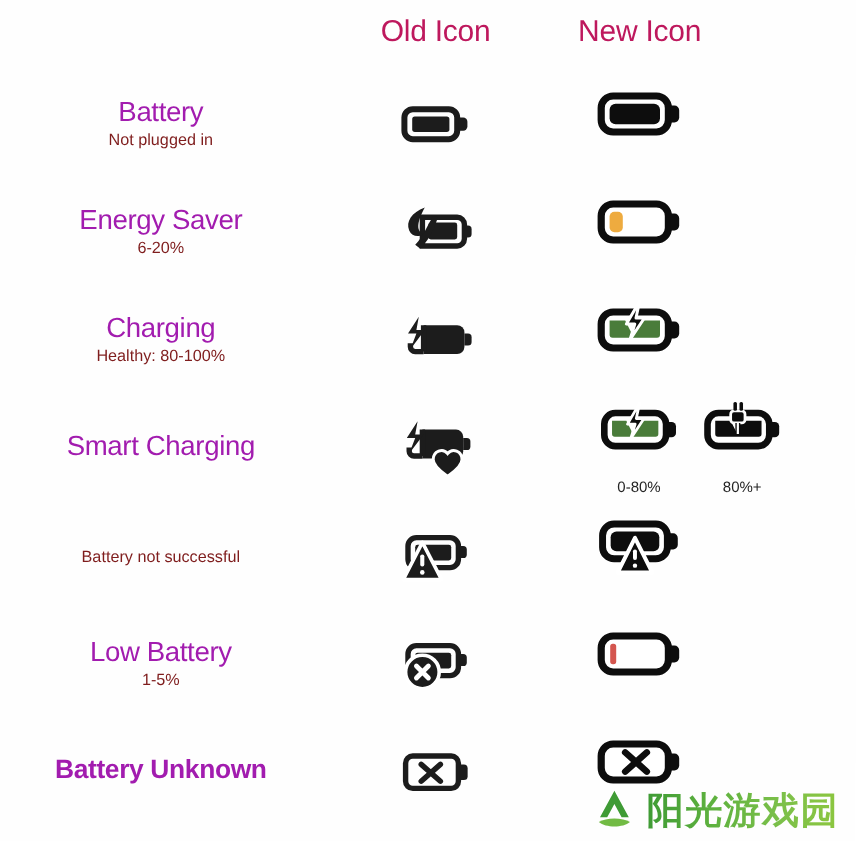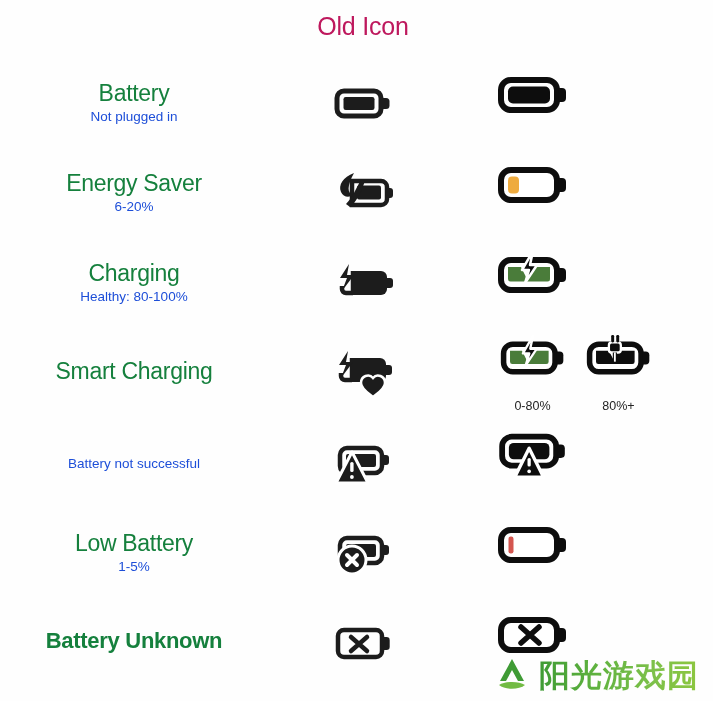--- a/index.html
+++ b/index.html
@@ -47,30 +47,30 @@
     width: 268px; height: 90px;
     display: flex;
     flex-direction: column;
     align-items: center;
     justify-content: center;
     text-align: center;
   }
   .label-main {
     font-size: 23px;
     font-weight: 400;
-    color: #15803d;
+    color: #a21caf;
     line-height: 1.12;
     letter-spacing: -0.3px;
     white-space: nowrap;
   }
   .label-main.tight { font-size: 22px; font-weight: bold; }
   .label-sub {
     font-size: 13.5px;
     font-weight: 400;
-    color: #1d4ed8;
+    color: #7f1d1d;
     margin-top: 3px;
     line-height: 1.1;
     white-space: nowrap;
   }
   .icon-cell {
     position: absolute;
     top: 0; height: 90px;
     display: flex;
     flex-direction: column;
     align-items: center;
@@ -113,20 +113,21 @@
     -webkit-text-fill-color: transparent;
   }
 </style>
 </head>
 <body>
 
 <div id="page">
 
   <div class="header-row">
     <div class="col-head old">Old Icon</div>
+    <div class="col-head new">New Icon</div>
   </div>
 
   <div class="row" style="top:58px;">
     <div class="label-cell">
       <div class="label-main">Battery</div>
       <div class="label-sub">Not plugged in</div>
     </div>
     <div class="icon-cell old">
       <span>
         <svg width="62" height="44" viewBox="0 0 62 44">

